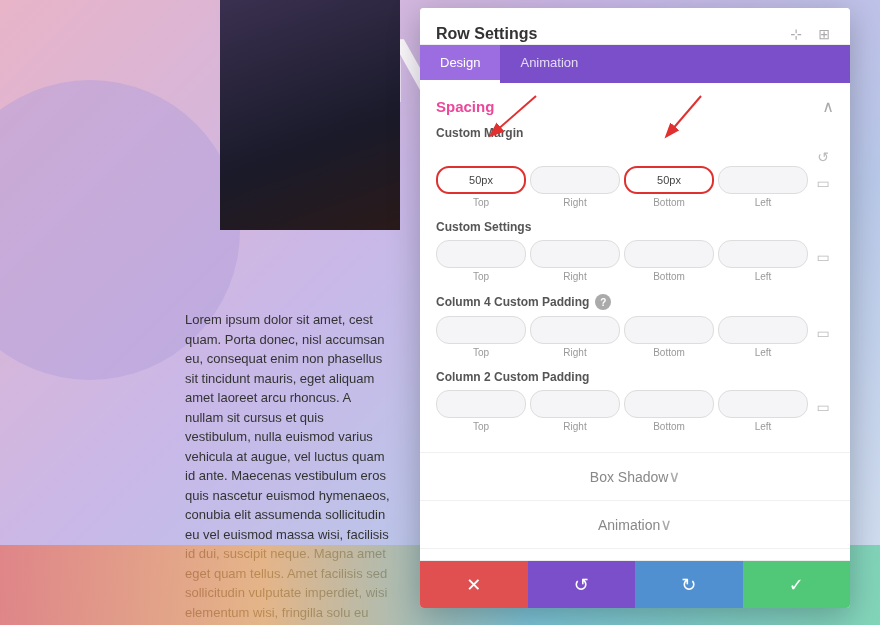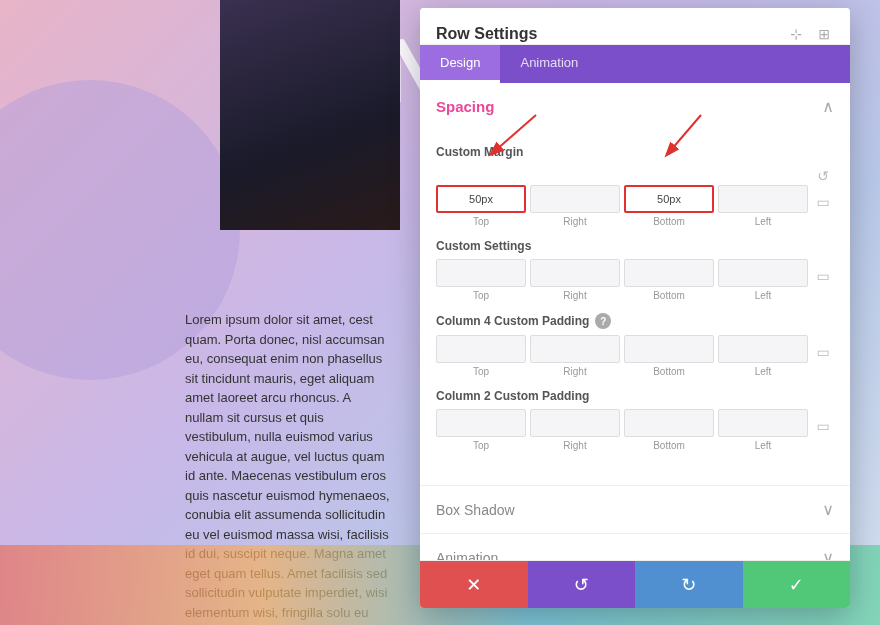--- a/index.html
+++ b/index.html
@@ -183,21 +183,21 @@
     .field-col {
       display: flex;
       flex-direction: column;
       align-items: center;
       flex: 1;
     }
     .field-input {
       width: 100%;
       height: 28px;
       border: 1px solid #ddd;
-      border-radius: 2px;
+      border-radius: 13px;
       background: #f5f5f7;
       font-size: 11px;
       text-align: center;
       color: #444;
       padding: 0 4px;
     }
     .field-input.highlighted {
       border: 2px solid #e03030;
       background: #fff;
     }
@@ -215,21 +215,21 @@
     }
 
     
     .collapsed-section {
       padding: 14px 16px;
       border-bottom: 1px solid #f0f0f0;
     }
     .collapsed-header {
       display: flex;
       align-items: center;
-      justify-content: space-between;
+      justify-content: center;
       cursor: pointer;
     }
     .collapsed-title {
       font-size: 14px;
       font-weight: 500;
       color: #888;
     }
     .chevron-down {
       color: #aaa;
       font-size: 16px;
@@ -285,21 +285,21 @@
 
   <div class="panel-content">
 
     <div class="section">
       <div class="section-header">
         <span class="section-title">Spacing</span>
         <span class="section-toggle">∧</span>
       </div>
       <div class="spacing-content">
 
-        <div style="margin-bottom:12px; position:relative;margin-top:19px;">
+        <div style="margin-bottom:12px; position:relative;">
           <div class="field-group-label">Custom Margin</div>
 
           <svg style="position:absolute;top:-40px;left:0;width:100%;height:60px;pointer-events:none;overflow:visible;">
 
             <line x1="100" y1="10" x2="60" y2="45" stroke="#e03030" stroke-width="2" marker-end="url(#arrowhead)"></line>
 
             <line x1="265" y1="10" x2="235" y2="45" stroke="#e03030" stroke-width="2" marker-end="url(#arrowhead)"></line>
             <defs>
               <marker id="arrowhead" markerWidth="8" markerHeight="8" refX="3" refY="3" orient="auto">
                 <path d="M0,0 L0,6 L8,3 z" fill="#e03030"></path>
@@ -376,21 +376,21 @@
             <div class="field-col">
               <input class="field-input" type="text" value="" style="">
               <span class="field-label">Left</span>
             </div>
             <div style="display:flex;flex-direction:column;gap:4px;padding-bottom:14px;">
               <span class="row-icon">▭</span>
             </div>
           </div>
         </div>
 
-        <div style="margin-bottom:20px;">
+        <div style="margin-bottom:6px;">
           <div class="field-group-label">Column 2 Custom Padding</div>
           <div style="display:flex;align-items:flex-end;gap:4px;">
             <div class="field-col">
               <input class="field-input" type="text" value="" style="">
               <span class="field-label">Top</span>
             </div>
             <div class="field-col">
               <input class="field-input" type="text" value="" style="">
               <span class="field-label">Right</span>
             </div>

